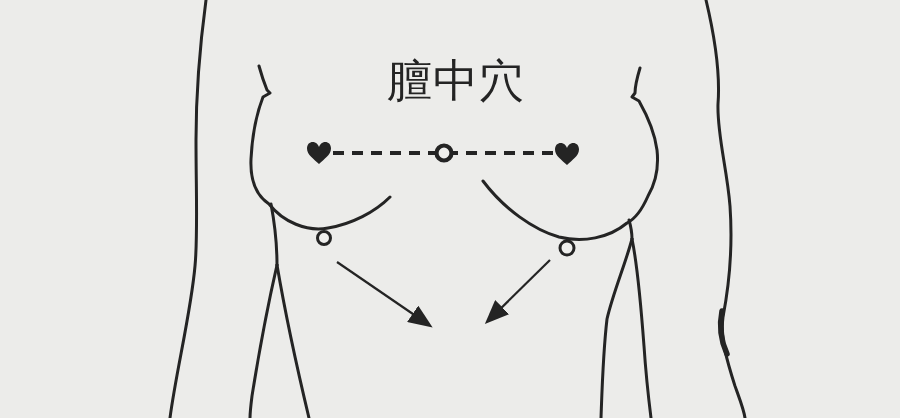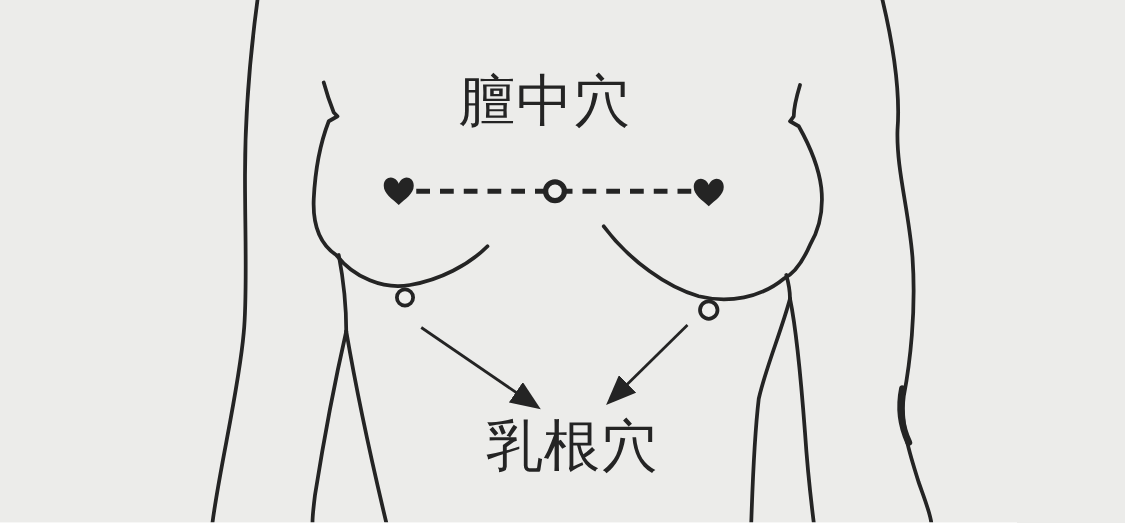--- a/index.html
+++ b/index.html
@@ -52,21 +52,21 @@
   .label {
     position: absolute;
     transform: translateX(-50%);
     color: var(--text, #242424);
     font-size: 45px;
     font-weight: 500;
     letter-spacing: 1px;
     white-space: nowrap;
     line-height: 1;
   }
-  .label-top    { left: 436px; top: 58px;  }
+  .label-top    { left: 456px; top: 58px;  }
   .label-bottom { left: 458px; top: 334px; }
 </style>
 </head>
 <body>
 
 <div class="stage">
 
   <svg width="900" height="418" viewBox="0 0 900 418" aria-hidden="true">
 
     <defs>
@@ -99,15 +99,14 @@
     <g>
       <circle class="pt pt-small" cx="324" cy="238" r="6.5"></circle>
       <circle class="pt pt-small" cx="567" cy="248" r="7"></circle>
       <line class="arrow" marker-end="url(#ah)" x1="337" y1="262" x2="429" y2="325"></line>
       <line class="arrow" marker-end="url(#ah)" x1="550" y1="260" x2="488" y2="321"></line>
     </g>
   </svg>
 
   <div class="label label-top">膻中穴</div>
 
-  <div class="label label-bottom">乳根穴</div>
 
 </div>
 
 </body></html>

